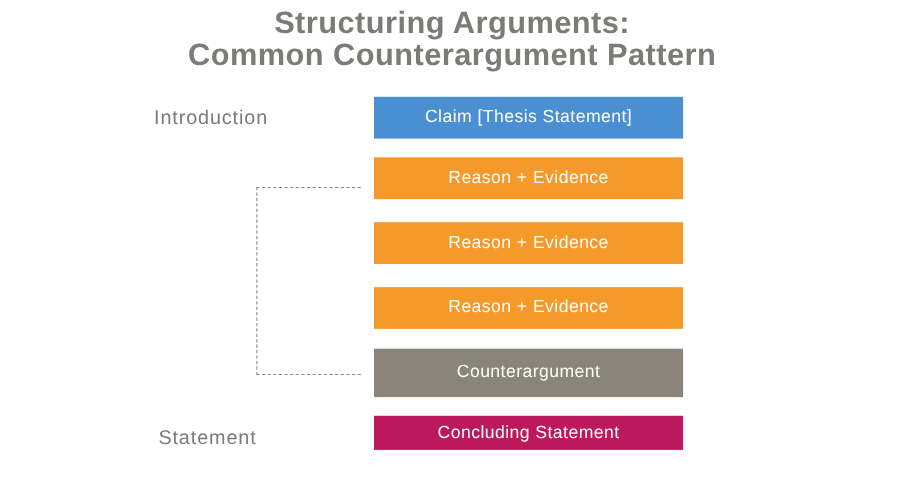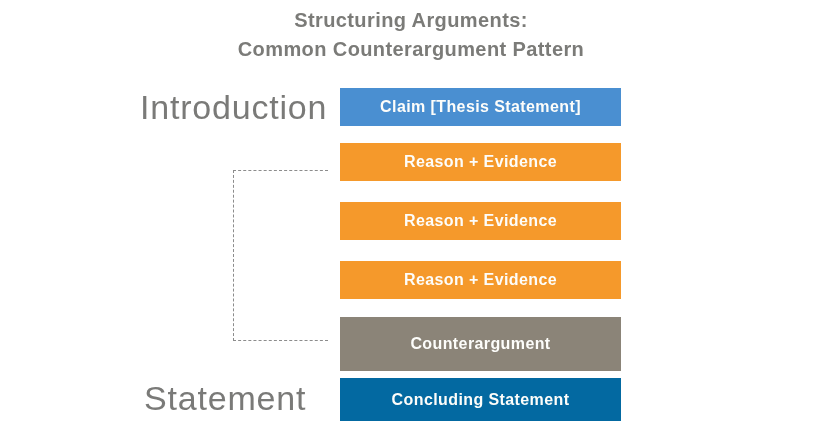--- a/index.html
+++ b/index.html
@@ -15,57 +15,57 @@
     background: #ffffff;
     overflow: hidden;
   }
   .title {
     position: absolute;
     top: 6px;
     left: 0;
     width: 822px;
     margin: 0;
     text-align: center;
-    font-size: 20px;
+    font-size: 28px;
     font-weight: bold;
     line-height: 29px;
     letter-spacing: 0.4px;
     color: #7b7b78;
   }
   .section-label {
     position: absolute;
-    font-size: 34px;
+    font-size: 18px;
     line-height: 30px;
     letter-spacing: 0.8px;
     color: #7a7a78;
     white-space: nowrap;
   }
   .label-introduction { left: 140px; top: 92px; }
   .label-body         { left: 148px; top: 235px; }
   .label-conclusion   { left: 144px; top: 383px; }
 
   .bar {
     position: absolute;
     left: 340px;
     width: 281px;
     display: flex;
     align-items: center;
     justify-content: center;
     color: #fdfdfa;
     font-size: 16px;
-    font-weight: bold;
+    font-weight: normal;
     letter-spacing: 0.4px;
     white-space: nowrap;
   }
   .bar-claim      { top: 88px;  height: 38px; background: #4a8fd1; }
   .bar-reason-1   { top: 143px; height: 38px; background: #f5992b; }
   .bar-reason-2   { top: 202px; height: 38px; background: #f5992b; }
   .bar-reason-3   { top: 261px; height: 38px; background: #f5992b; }
-  .bar-counter    { top: 317px; height: 54px; background: #8b8478; }
-  .bar-concluding { top: 378px; height: 43px; background: #0369a1; }
+  .bar-counter    { top: 317px; height: 44px; background: #8b8478; }
+  .bar-concluding { top: 378px; height: 31px; background: #be185d; }
 
   .body-bracket {
     position: absolute;
     left: 233px;
     top: 170px;
     width: 94px;
     height: 169px;
     border-left: 1px dashed #8c8c8c;
     border-top: 1px dashed #8c8c8c;
     border-bottom: 1px dashed #8c8c8c;

